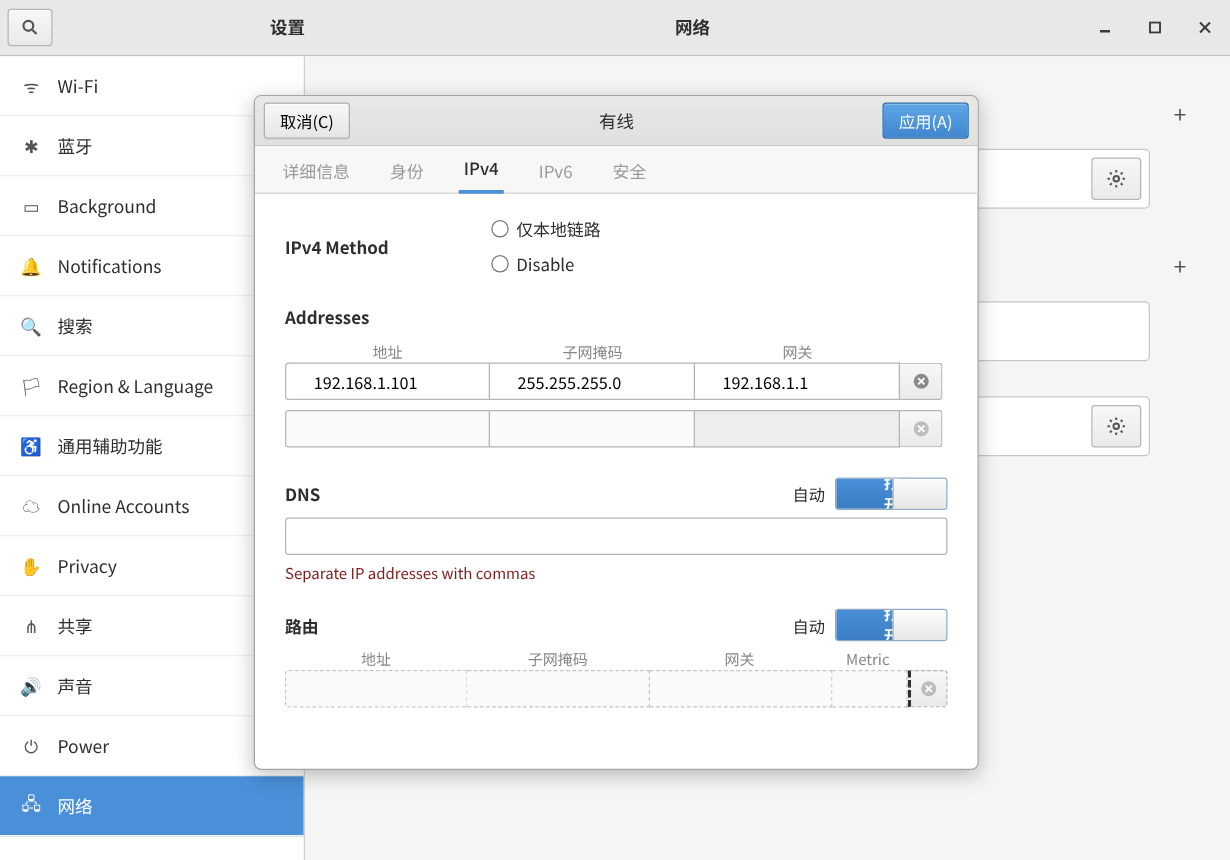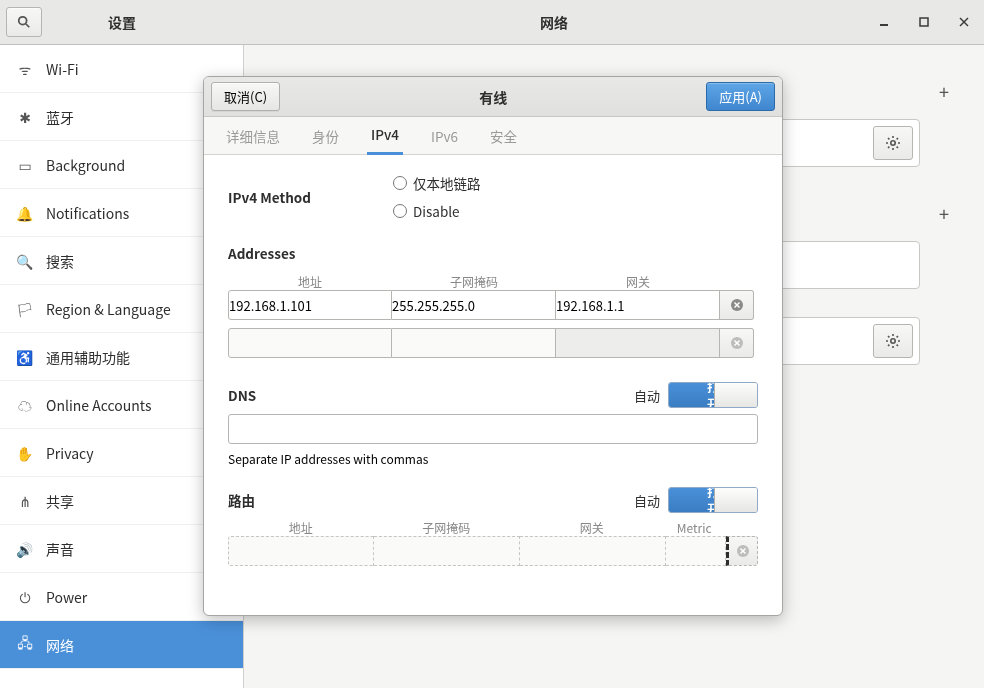--- a/index.html
+++ b/index.html
@@ -8,21 +8,21 @@
 
 .header {
   height: 45px; background: #e8e8e7; border-bottom: 1px solid #c0c0bd;
   display: flex; align-items: center; position: relative;
 }
 .search-btn {
   width: 36px; height: 30px; margin-left: 6px; background: linear-gradient(#f7f7f6,#eaeae8);
   border: 1px solid #b5b5b1; border-radius: 3px; display:flex;align-items:center;justify-content:center;
   box-shadow: inset 0 1px 0 rgba(255,255,255,.6);
 }
-.header-title-left { position:absolute; left:0; width:244px; text-align:center; font-weight:bold; font-size:14px; color:#2e2e2e; }
+.header-title-left { position:absolute; left:0; width:244px; text-align:right; font-weight:bold; font-size:14px; color:#2e2e2e; }
 .header-title-center { position:absolute; left:244px; right:120px; text-align:center; font-weight:bold; font-size:14px; color:#2e2e2e; }
 .win-controls { position:absolute; right:0; display:flex; height:100%; align-items:center; }
 .win-btn { width:40px; height:45px; display:flex;align-items:center;justify-content:center; color:#3a3a38; font-size:12px; }
 
 
 .sidebar { position:absolute; left:0; top:45px; bottom:0; width:244px; background:#fff; border-right:1px solid #d0d0ce; overflow:hidden; }
 .side-item { height:48px; display:flex; align-items:center; padding-left:14px; font-size:14px; color:#2e2e2e; border-bottom:1px solid #f0f0ee; }
 .side-item.active { background:#4a90d9; color:#fff; }
 .side-icon { width:22px; margin-right:10px; color:#555; display:flex;align-items:center;justify-content:center; font-size:14px; }
 .side-item.active .side-icon { color:#fff; }
@@ -35,59 +35,59 @@
 .gear-btn { width:40px; height:34px; background:linear-gradient(#f7f7f6,#eaeae8); border:1px solid #b5b5b1; border-radius:3px; display:flex;align-items:center;justify-content:center; }
 
 
 .dialog {
   position:absolute; left:203px; top:76px; width:580px; height:540px;
   background:#fff; border:1px solid #a5a5a2; border-radius:6px;
   box-shadow:0 4px 16px rgba(0,0,0,.25); overflow:hidden;
   display:flex; flex-direction:column;
 }
 .dlg-header { height:40px; background:linear-gradient(#e8e8e7,#e0e0de); border-bottom:1px solid #c7c7c4; display:flex; align-items:center; justify-content:space-between; padding:0 7px; }
-.dlg-title { font-weight:bold; font-size:14px; color:#2e2e2e; }
+.dlg-title { font-weight:normal; font-size:14px; color:#2e2e2e; }
 .dlg-btn { padding:4px 12px; border:1px solid #b0b0ac; border-radius:3px; font-size:13px; background:linear-gradient(#f7f7f6,#e6e6e4); box-shadow:0 1px 0 rgba(0,0,0,.05), inset 0 1px 0 rgba(255,255,255,.7); }
 .dlg-btn.primary { background:linear-gradient(#5ea6e6,#3f86cf); color:#fff; border-color:#2a6aa8; box-shadow:inset 0 1px 0 rgba(255,255,255,.25); }
 
 .tabs { height:38px; border-bottom:1px solid #d4d4d1; display:flex; align-items:flex-end; padding:0 18px; gap:24px; background:#f7f7f6; }
 .tab { font-size:13.5px; color:#9a9a97; padding:8px 4px 8px; cursor:pointer; }
 .tab.active { color:#2e2e2e; border-bottom:3px solid #4a90d9; font-weight:500; margin-bottom:-1px; }
 
 .dlg-body { flex:1; overflow-y:hidden; padding:18px 24px 0; font-size:13.5px; color:#2e2e2e; }
 .section-label { font-weight:bold; margin-bottom:10px; font-size:13.5px; }
 .method-row { display:flex; align-items:center; margin-bottom:6px; }
 .method-label { width:165px; font-weight:bold; }
 .radio-group { display:flex; flex-wrap:wrap; gap:8px 0; flex:1; }
 .radio-item { width:190px; display:flex; align-items:center; gap:6px; font-size:13.5px; }
 .radio-item input { width:14px; height:14px; }
 
 .col-headers { display:flex; margin-top:6px; font-size:12px; color:#888; }
 .col-headers > div { text-align:center; }
 .col-a { width:164px; } .col-b { width:164px; } .col-c { width:164px; } .col-d { width:34px; }
 
 .addr-row { display:flex; margin-top:0; }
-.addr-row input { height:30px; border:1px solid #b5b5b1; padding:0 0; font-size:13px; background:#fff; }
+.addr-row input { height:30px; border:1px solid #b5b5b1; padding:0 22px; font-size:13px; background:#fff; }
 .addr-row input:first-child { border-radius:3px 0 0 3px; }
 .addr-row input + input { border-left:none; }
 .addr-row .gw-cell { border-radius:0; }
 .del-btn { width:34px; height:30px; border:1px solid #b5b5b1; border-left:none; border-radius:0 3px 3px 0; background:linear-gradient(#f7f7f6,#eaeae8); display:flex;align-items:center;justify-content:center; }
 .addr-row.empty input { background:#fafaf9; }
 .addr-row + .addr-row { margin-top:8px; }
 .addr-row.empty .gw-cell { background:#ededeb; }
 
 .dns-header { display:flex; align-items:center; justify-content:space-between; margin-top:24px; margin-bottom:6px; }
 .dns-header .section-label { margin-bottom:0; }
 .auto-toggle { display:flex; align-items:center; gap:8px; font-size:13px;margin-left:40px; }
 .switch { width:90px; height:26px; border:1px solid #8fa9c6; border-radius:3px; background:#e9e9e7; display:flex; overflow:hidden; }
 .switch-on { width:45px; background:linear-gradient(#4a90d9,#3a7dc2); color:#fff; display:flex;align-items:center;justify-content:center; font-size:12px; font-weight:bold;padding-left:43px; }
 .switch-knob { width:45px; background:linear-gradient(#fdfdfc,#e6e6e4); border-left:1px solid #b0b0ac; }
 
 .full-input { width:100%; height:30px; border:1px solid #b5b5b1; border-radius:3px; padding:0 8px; font-size:13px; }
-.hint { font-size:12px; color:#000000; margin-top:6px; }
+.hint { font-size:12px; color:#7f1d1d; margin-top:6px; }
 
 .route-cols { display:flex; margin-top:6px; font-size:12px; color:#888; }
 .route-cols > div { text-align:center; }
 .rc-a{width:146px}.rc-b{width:146px}.rc-c{width:146px}.rc-d{width:60px}.rc-e{width:34px}
 .route-row { display:flex; }
 .route-row input { height:30px; border:1px dashed #c5c5c2; padding:0 6px; font-size:13px; background:#fafaf9; }
 .route-row input + input { border-left:none; }
 .route-row input:first-child { border-radius:3px 0 0 3px; }
 
 svg { display:block; }

